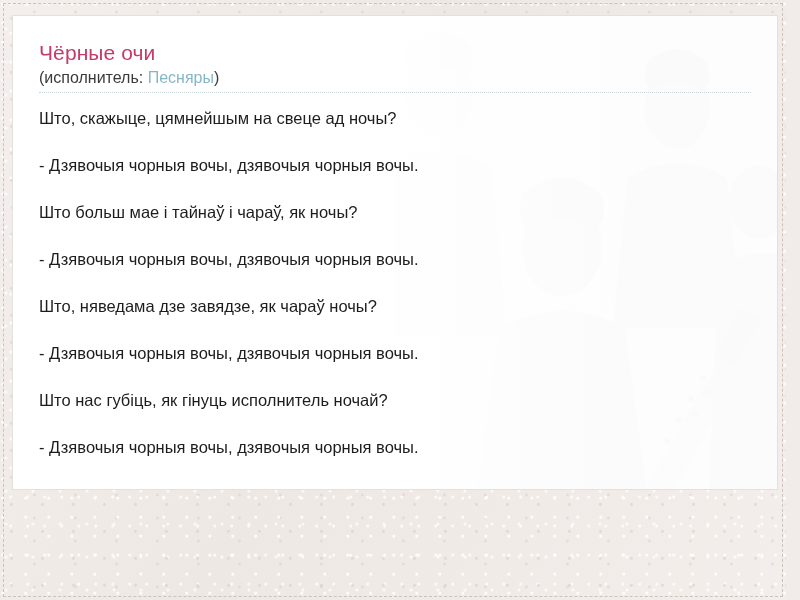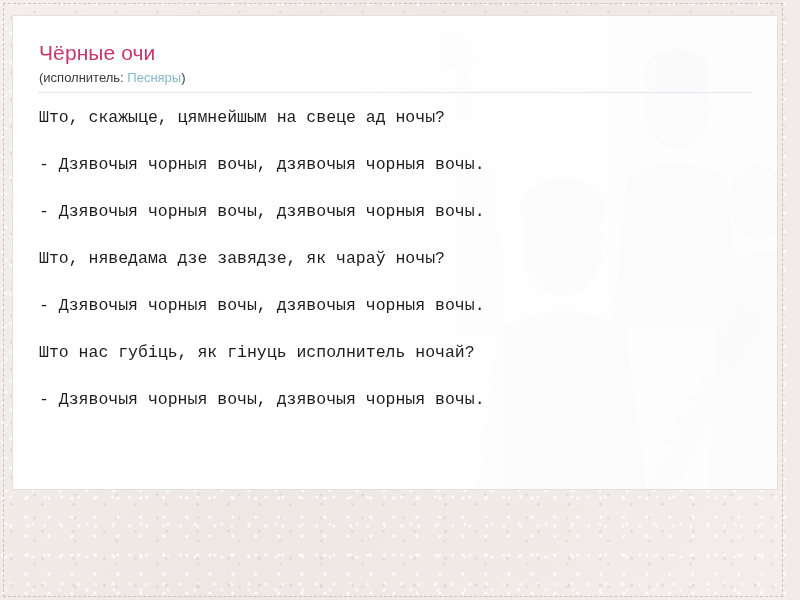--- a/index.html
+++ b/index.html
@@ -96,36 +96,36 @@
   }
   #song-title {
     font-size: 21px;
     line-height: 26px;
     color: #c53a6b;
     font-weight: normal;
     margin: 0;
     letter-spacing: 0.1px;
   }
   #song-subtitle {
-    font-size: 13px;
+    font-size: 16px;
     line-height: 20px;
     color: #3a3a3a;
     margin: 2px 0 0 0;
     white-space: nowrap;
   }
   #song-subtitle .paren,
   #song-subtitle .label { color: #3a3a3a; }
   #performer-link {
     color: #86b7c9;
     text-decoration: none;
     cursor: pointer;
   }
 
   
-  #lyrics { margin: 0; padding: 0; list-style: none; font-family: Liberation Mono, monospace; }
+  #lyrics { margin: 0; padding: 0; list-style: none; }
   .lyric-line {
     font-size: 16.5px;
     line-height: 22px;
     color: #1d1d1d;
     margin: 0 0 25px 0;
     white-space: nowrap;
   }
   .lyric-line:last-child { margin-bottom: 0; }
 </style>
 </head>
@@ -189,20 +189,21 @@
     <div id="panel-inner">
 
       <div id="header-block">
         <h1 id="song-title">Чёрные очи</h1>
         <p id="song-subtitle"><span class="paren">(</span><span class="label">исполнитель: </span><a id="performer-link" href="#">Песняры</a><span class="paren">)</span></p>
       </div>
 
       <ul id="lyrics">
         <li class="lyric-line">Што, скажыце, цямнейшым на свеце ад ночы?</li>
         <li class="lyric-line">- Дзявочыя чорныя вочы, дзявочыя чорныя вочы.</li>
+        <li class="lyric-line">Што больш мае і тайнаў і чараў, як ночы?</li>
         <li class="lyric-line">- Дзявочыя чорныя вочы, дзявочыя чорныя вочы.</li>
         <li class="lyric-line">Што, няведама дзе завядзе, як чараў ночы?</li>
         <li class="lyric-line">- Дзявочыя чорныя вочы, дзявочыя чорныя вочы.</li>
         <li class="lyric-line">Што нас губіць, як гінуць исполнитель ночай?</li>
         <li class="lyric-line">- Дзявочыя чорныя вочы, дзявочыя чорныя вочы.</li>
       </ul>
 
     </div>
   </div>
 </div>

